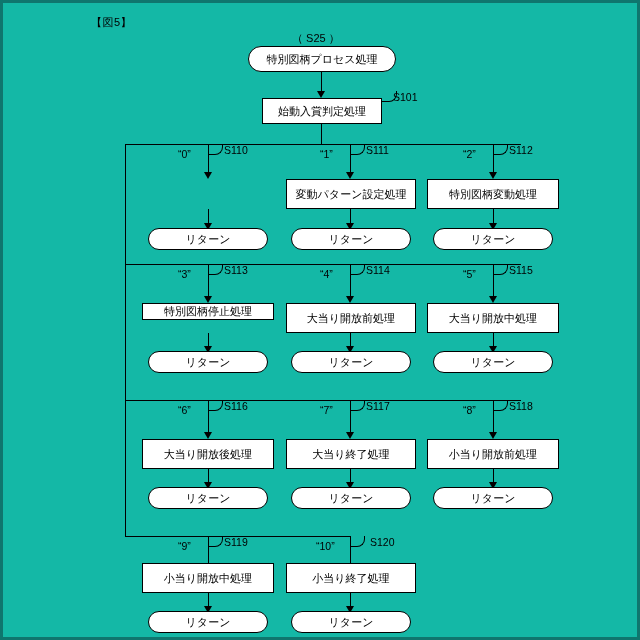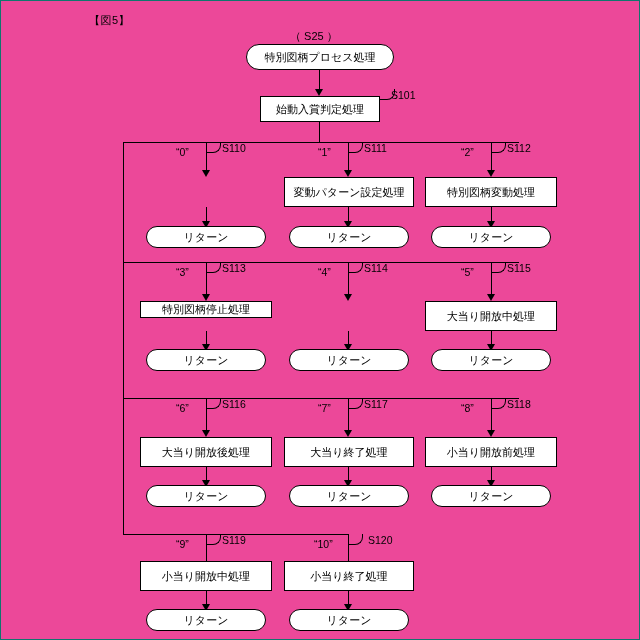--- a/index.html
+++ b/index.html
@@ -7,22 +7,22 @@
     width:640px;height:640px;
     background:#ffffff;
     font-family:"Liberation Sans","DejaVu Sans",sans-serif;
     color:#000;
     overflow:hidden;
   }
   #page{
     position:relative;
     width:640px;height:640px;
     box-sizing:border-box;
-    border:1px solid #0f766e;
-    background:#ec4899;
+    border:3px solid #0f766e;
+    background:#14b8a6;
   }
   .fig-label{
     position:absolute;
     left:88px;top:12px;
     font-size:11px;
     letter-spacing:0.5px;
     white-space:nowrap;
   }
 
   .node-label{
@@ -145,20 +145,21 @@
   <div class="node-label rect" style="left:139px;top:300px;width:132px;height:17px;">特別図柄停止処理</div>
   <div class="vline" style="left:205px;top:330px;height:14px;"></div>
   <div class="arrow-down" style="left:201px;top:343px;"></div>
   <div class="node-label round" style="left:145px;top:348px;width:120px;height:22px;">リターン</div>
 
   <div class="vline" style="left:347px;top:261px;height:33px;"></div>
   <div class="arrow-down" style="left:343px;top:293px;"></div>
   <div class="quote" style="left:317px;top:265px;">“4”</div>
   <div class="hook" style="left:347px;top:261px;"></div>
   <div class="tag" style="left:363px;top:261px;">S114</div>
+  <div class="node-label rect" style="left:283px;top:300px;width:130px;height:30px;">大当り開放前処理</div>
   <div class="vline" style="left:347px;top:330px;height:14px;"></div>
   <div class="arrow-down" style="left:343px;top:343px;"></div>
   <div class="node-label round" style="left:288px;top:348px;width:120px;height:22px;">リターン</div>
 
   <div class="vline" style="left:490px;top:261px;height:33px;"></div>
   <div class="arrow-down" style="left:486px;top:293px;"></div>
   <div class="quote" style="left:460px;top:265px;">“5”</div>
   <div class="hook" style="left:490px;top:261px;"></div>
   <div class="tag" style="left:506px;top:261px;">S115</div>
   <div class="node-label rect" style="left:424px;top:300px;width:132px;height:30px;">大当り開放中処理</div>

